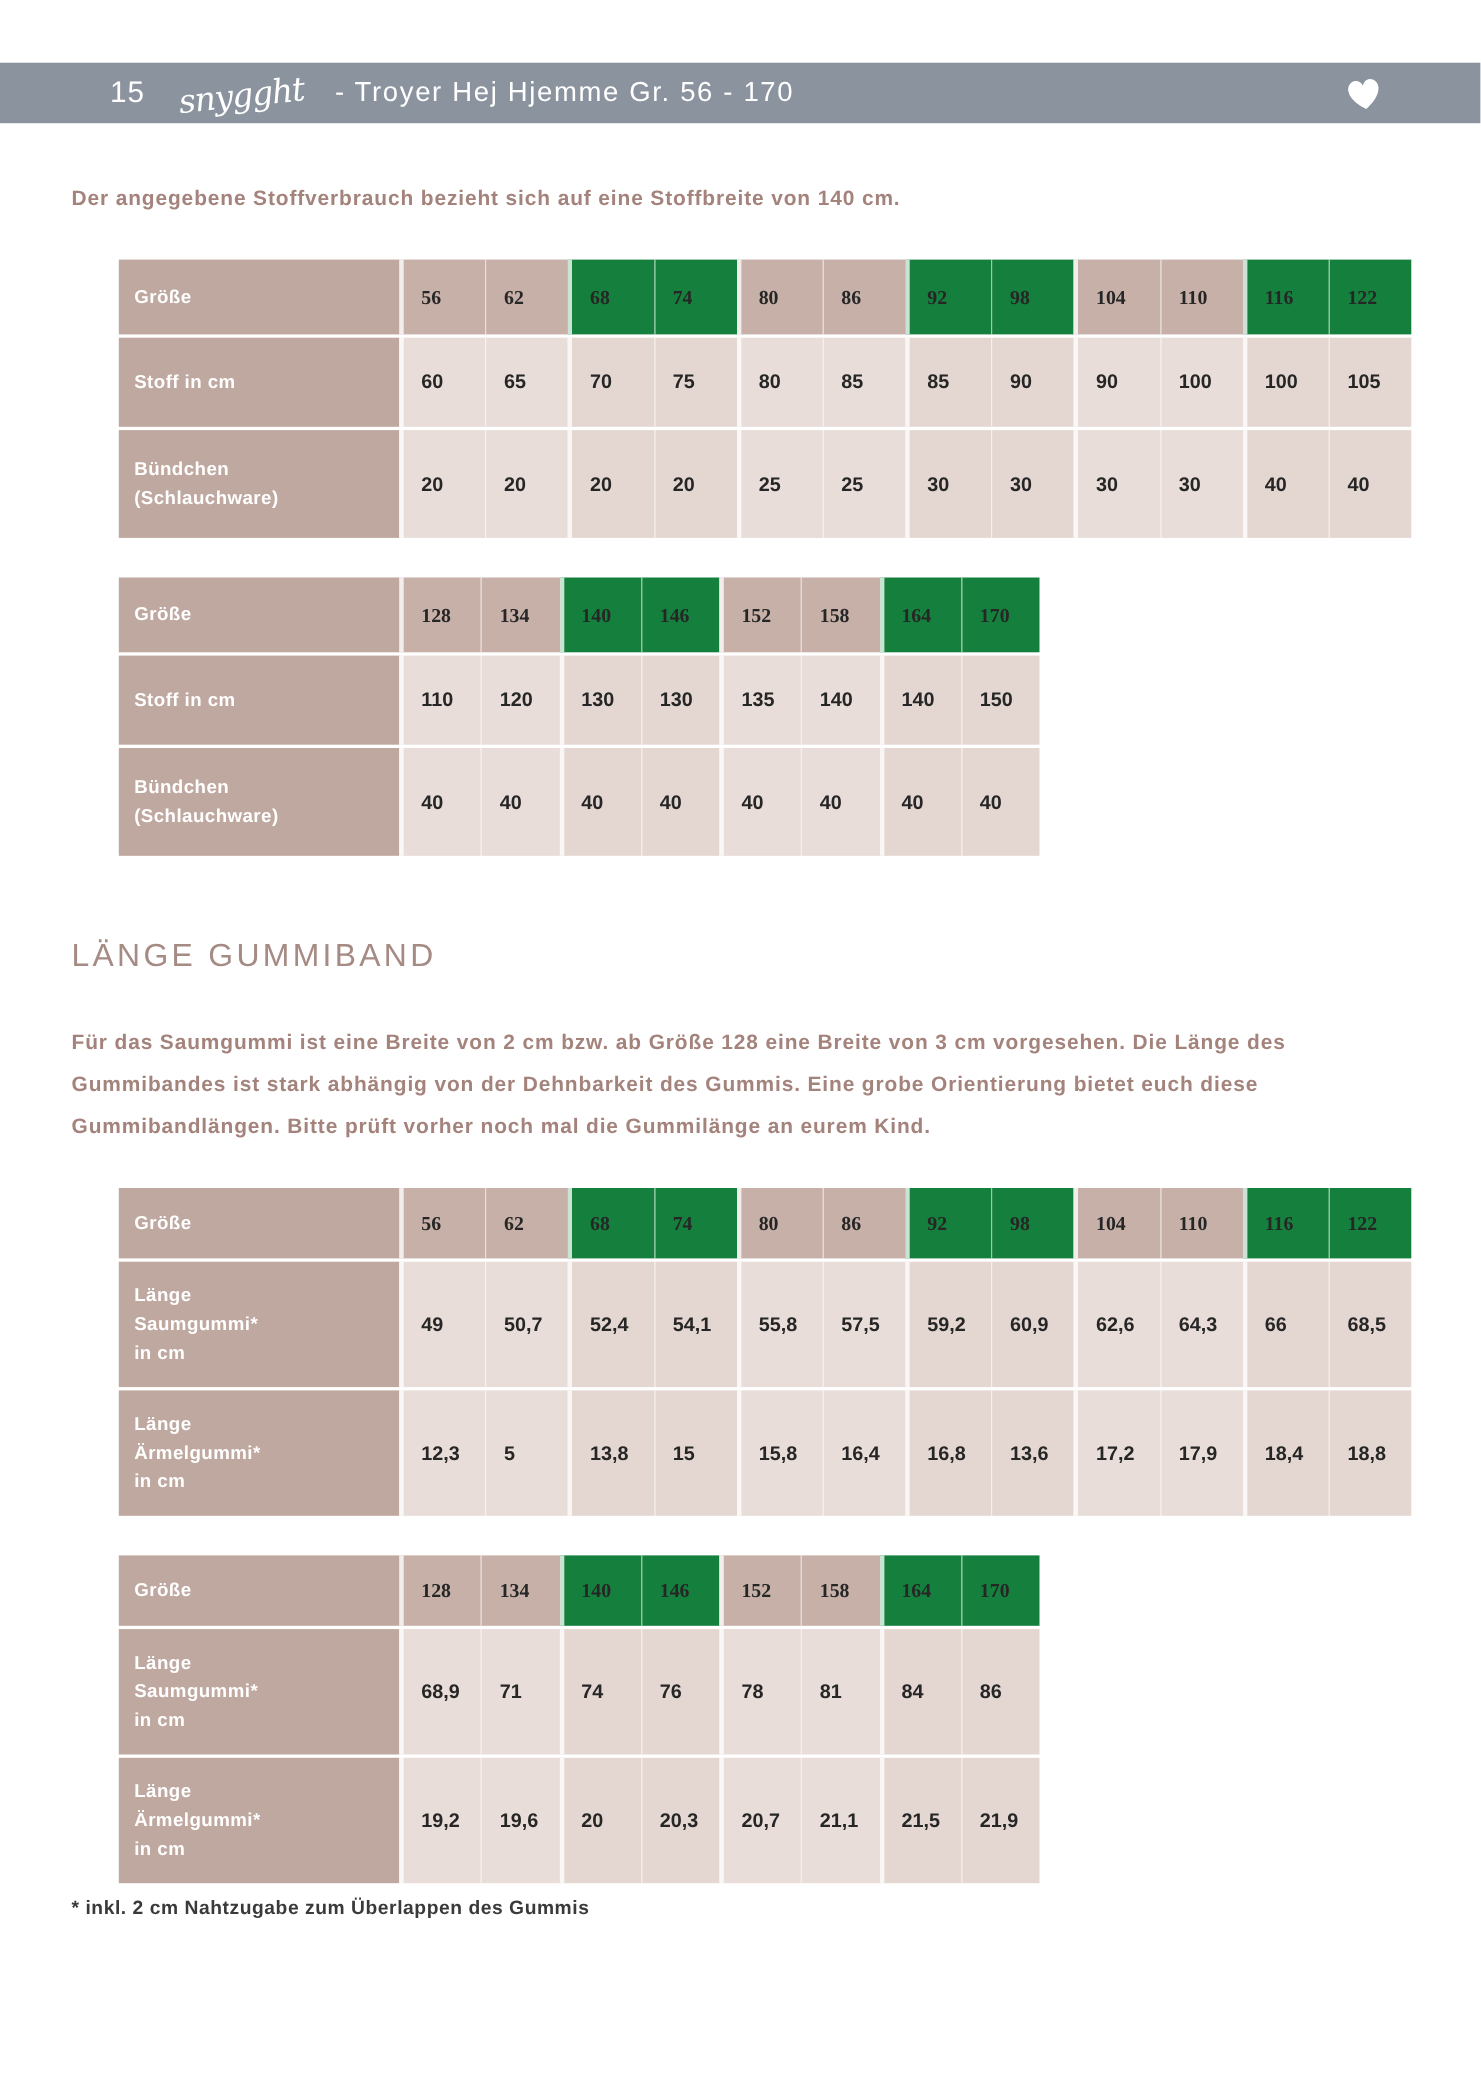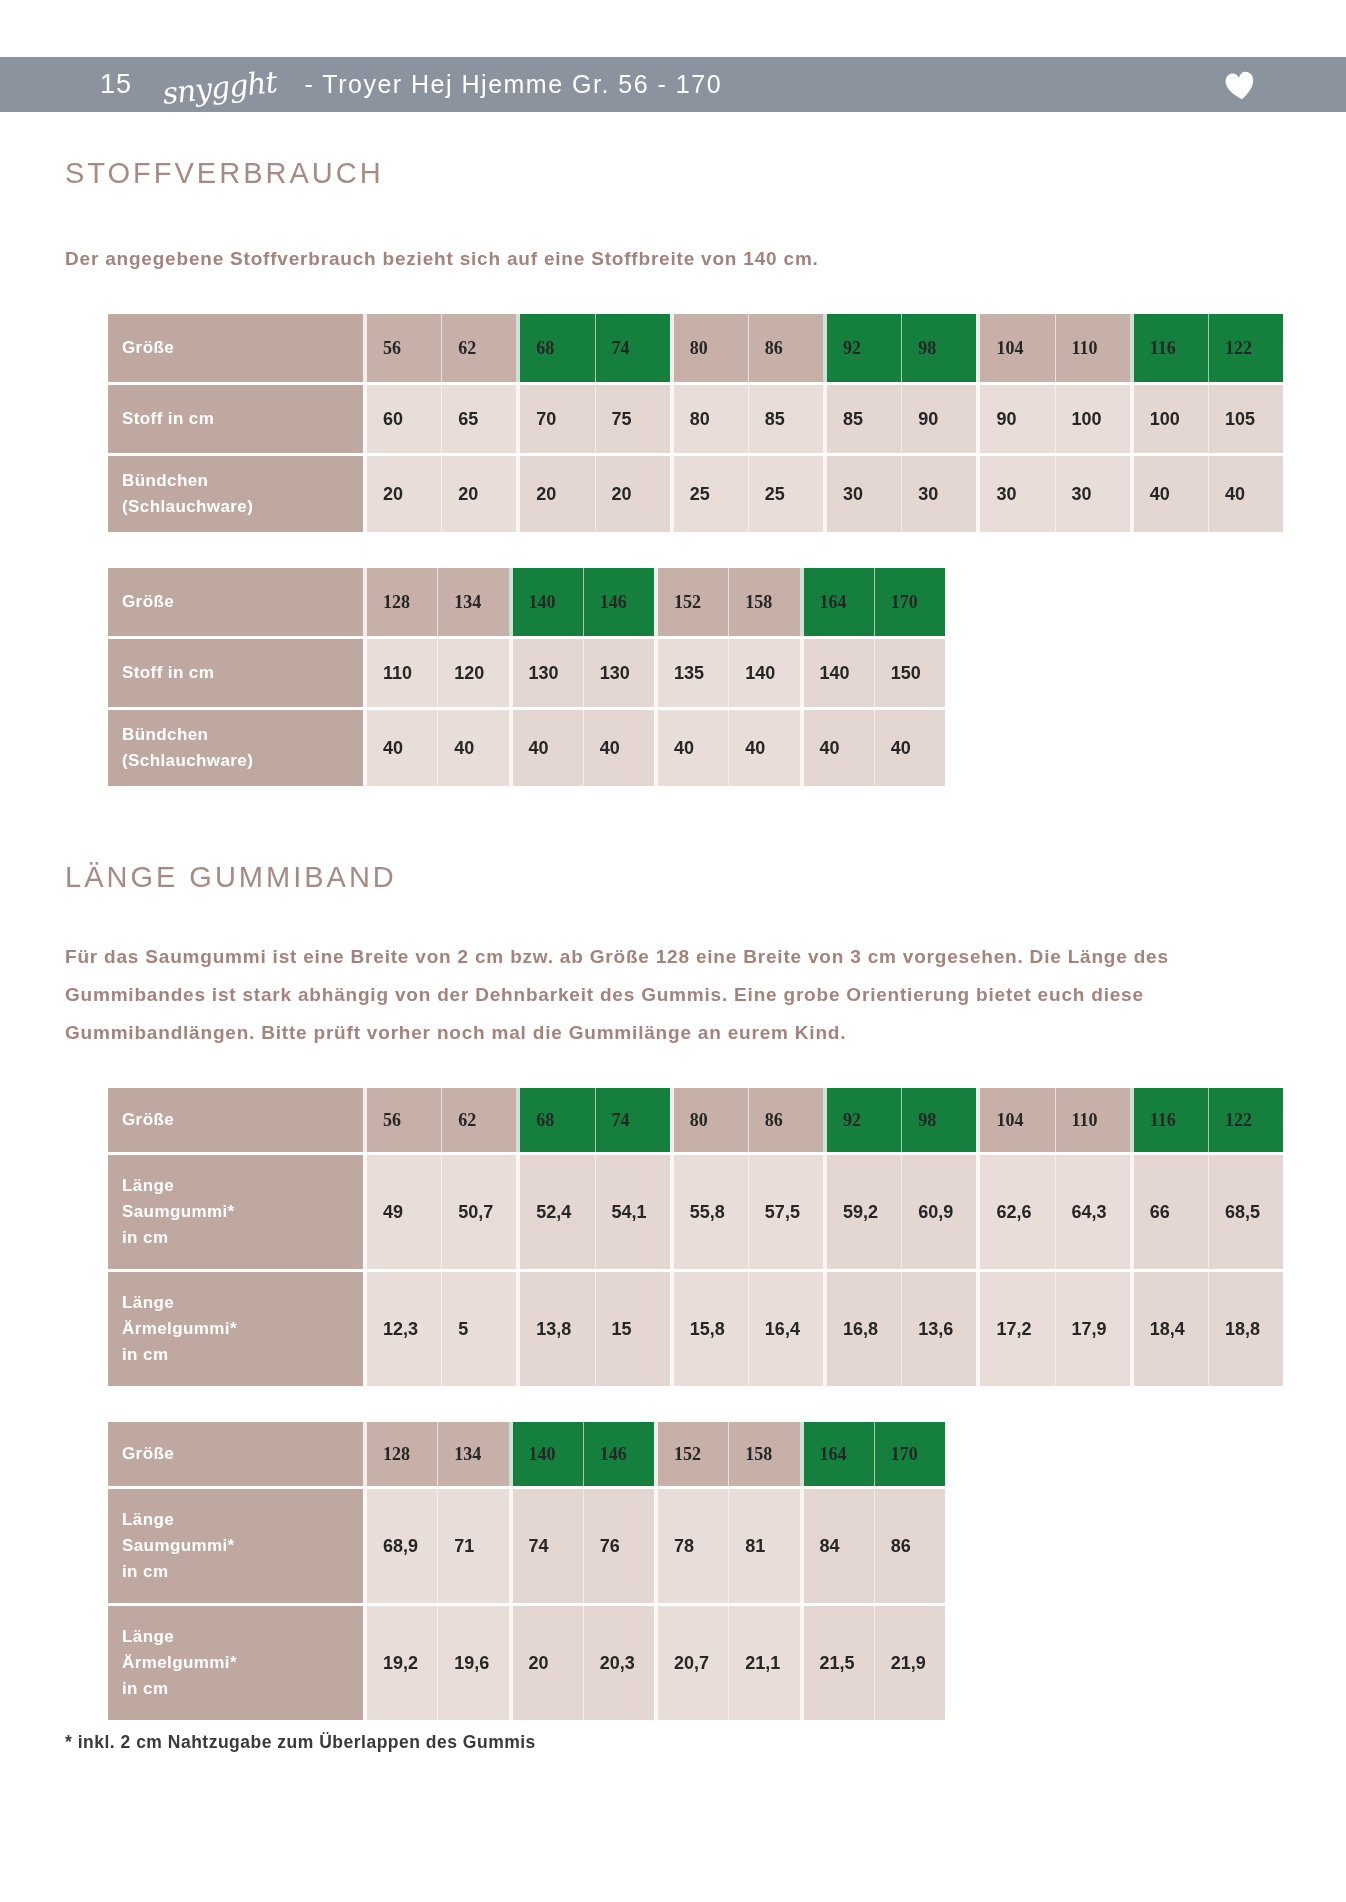--- a/index.html
+++ b/index.html
@@ -50,22 +50,22 @@
     padding-left:16px;background:#e8ddd8;color:#262626;
     font-weight:700;font-size:18px;
     border-left:1px solid rgba(255,255,255,.6);
   }
   .tcell.alt{background:#e4d7d1;}
   .tcell.pair-start{border-left:4px solid rgba(255,255,255,.78);}
   .thead-row .tcell{background:#c6b0a8;font-family:Liberation Serif, serif;}
   .thead-row .tcell.alt{background:#15803d;}
 
   .tbl-a .trow:nth-child(1){height:68px;}
-  .tbl-a .trow:nth-child(2){height:68px;}
-  .tbl-a .trow:nth-child(3){height:76px;}
+  .tbl-a .trow:nth-child(2){height:81px;}
+  .tbl-a .trow:nth-child(3){height:98px;}
   .tbl-b .trow:nth-child(1){height:64px;}
   .tbl-b .trow:nth-child(2){height:114px;}
   .tbl-b .trow:nth-child(3){height:114px;}
 
   .footnote{
     margin:12px 0 60px 0;font-weight:700;font-size:17.5px;letter-spacing:.5px;
     color:#3a3a3a;
   }
 </style>
 </head>
@@ -79,21 +79,20 @@
     <span class="bartitle">- Troyer Hej Hjemme Gr. 56 - 170</span>
     <span class="heart">
       <svg viewBox="0 0 32 32" aria-hidden="true">
         <path d="M16 29.5 C 12 26.5, 3.5 20.5, 3 12.5 C 2.7 7.5, 6.5 4.2, 10 4.3 C 12.8 4.4, 14.8 6.2, 16 9 C 17.2 6.2, 19.4 4.2, 22.2 4.3 C 25.8 4.4, 29.3 7.6, 29 12.5 C 28.5 20.5, 20 26.8, 16 29.5 Z"></path>
       </svg>
     </span>
   </header>
 
   <main class="content">
 
-    <h1 class="h-title">STOFFVERBRAUCH</h1>
 
     <p class="lead">Der angegebene Stoffverbrauch bezieht sich auf eine Stoffbreite von 140 cm.</p>
 
     <div class="tbl tbl-a w-wide">
         <div class="trow thead-row">
           <div class="tlabel">Größe</div>
           <div class="tcell pair-start">56</div>
           <div class="tcell">62</div>
           <div class="tcell pair-start alt">68</div>
           <div class="tcell alt">74</div>

